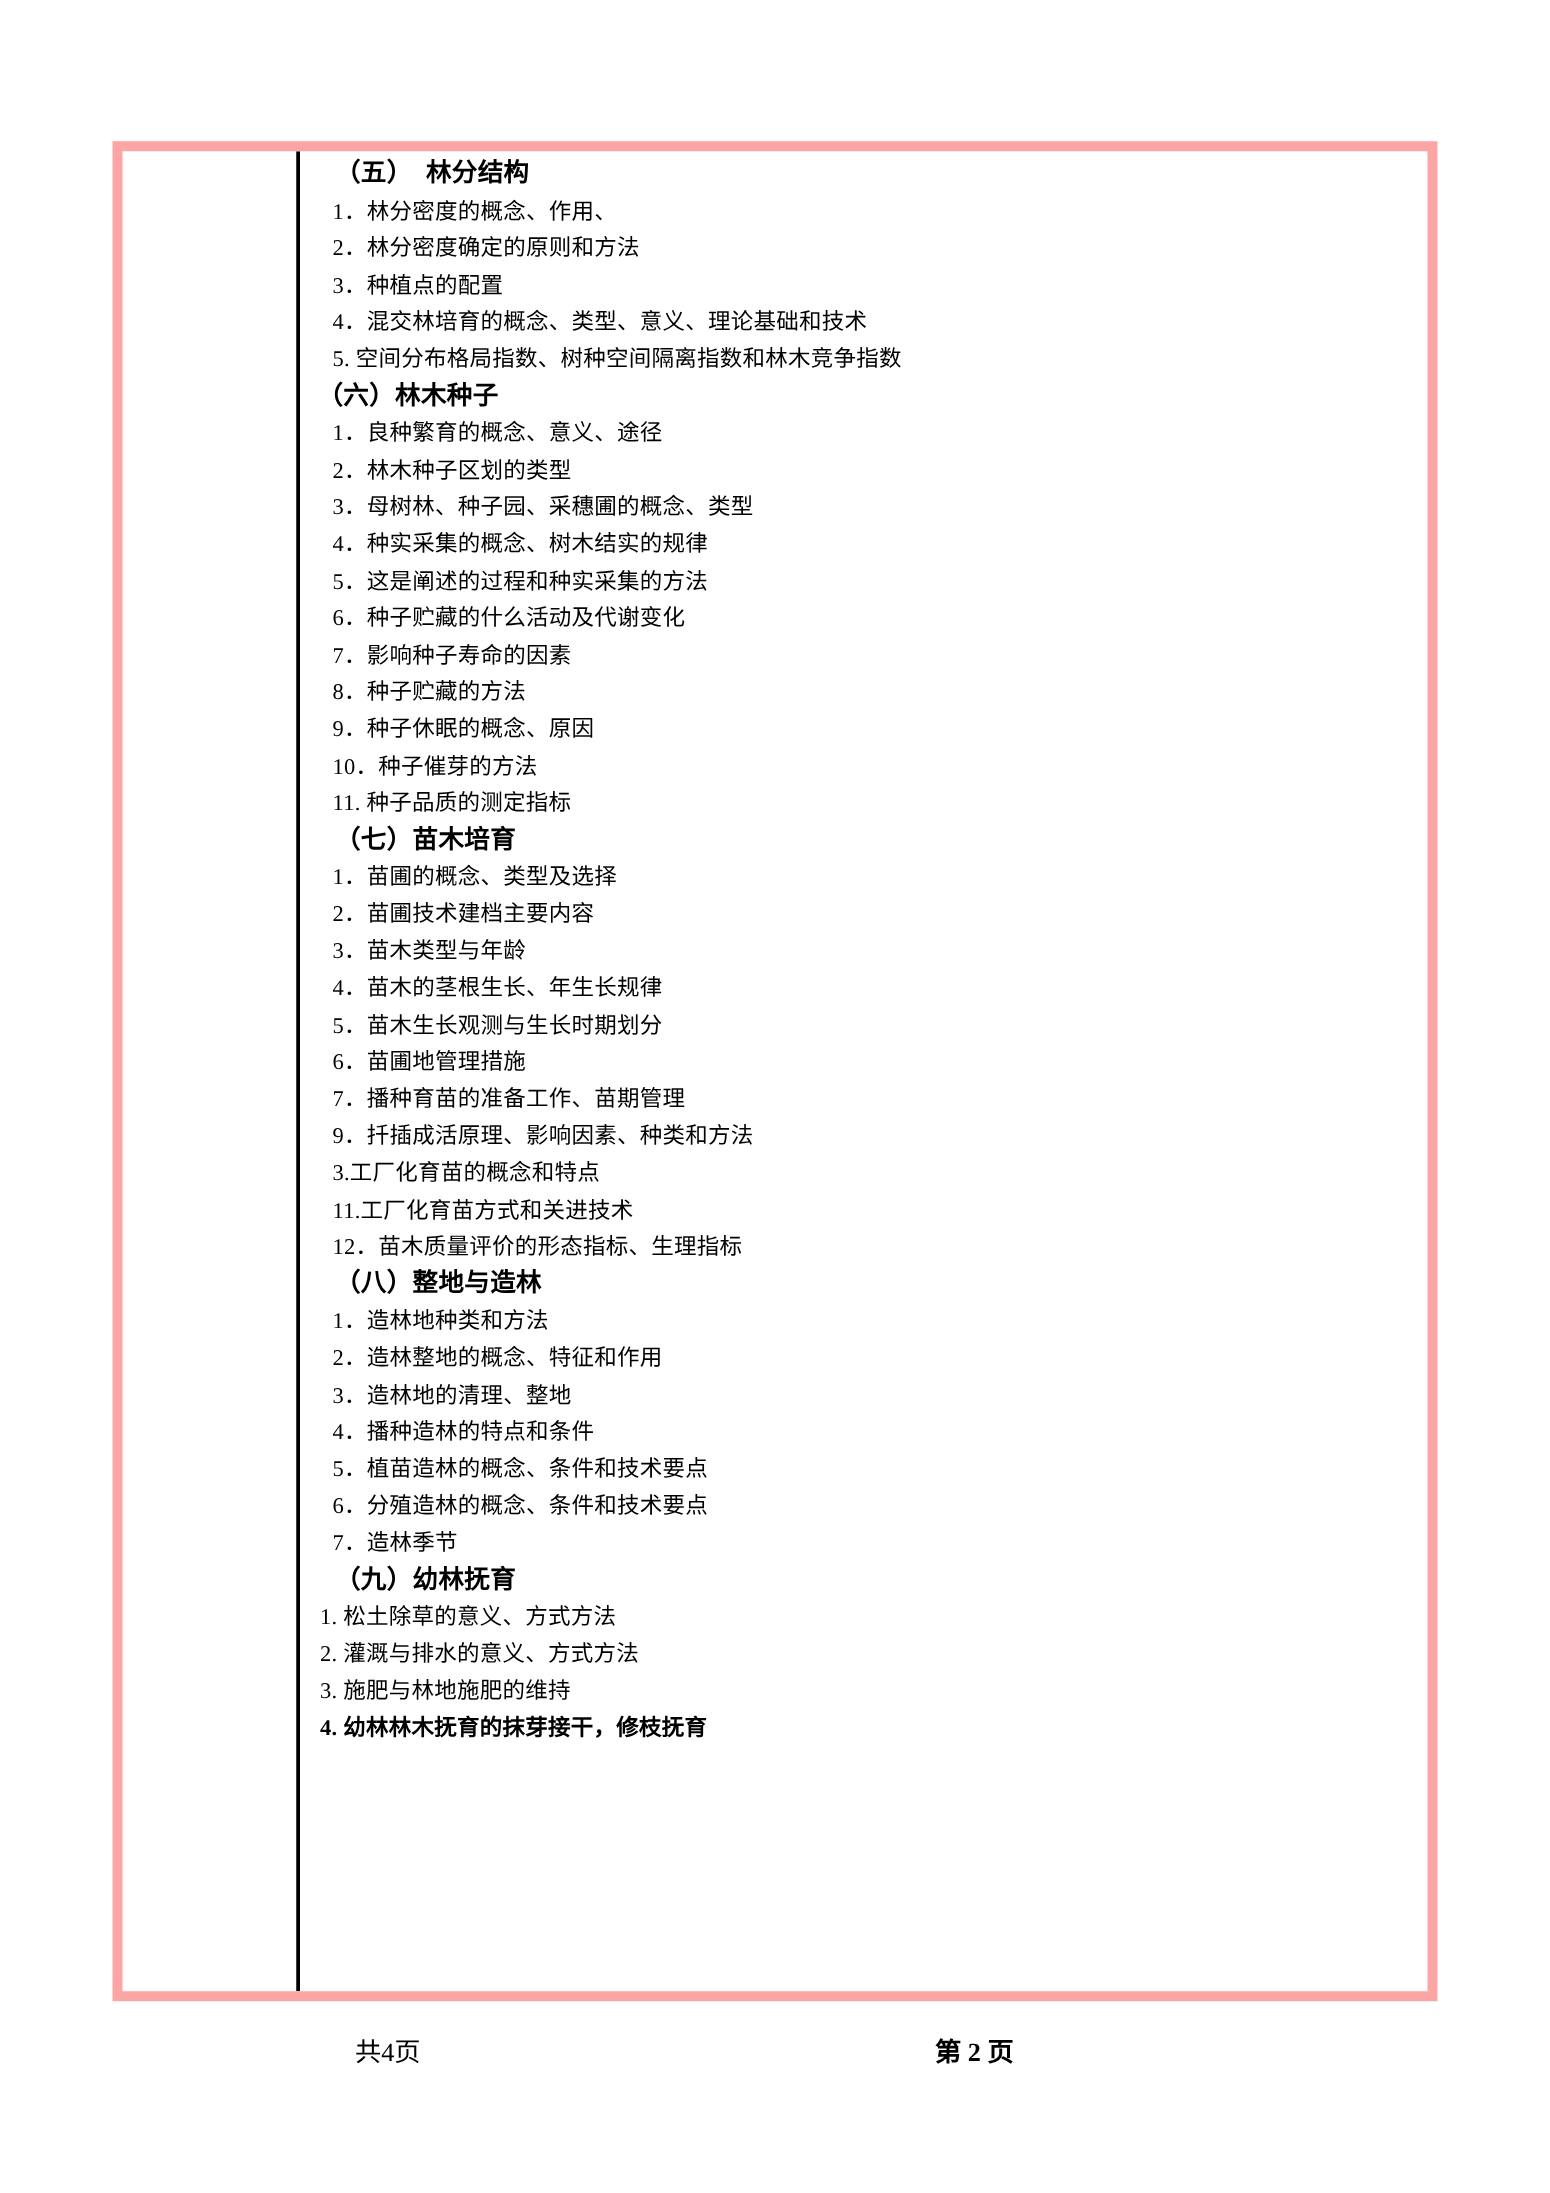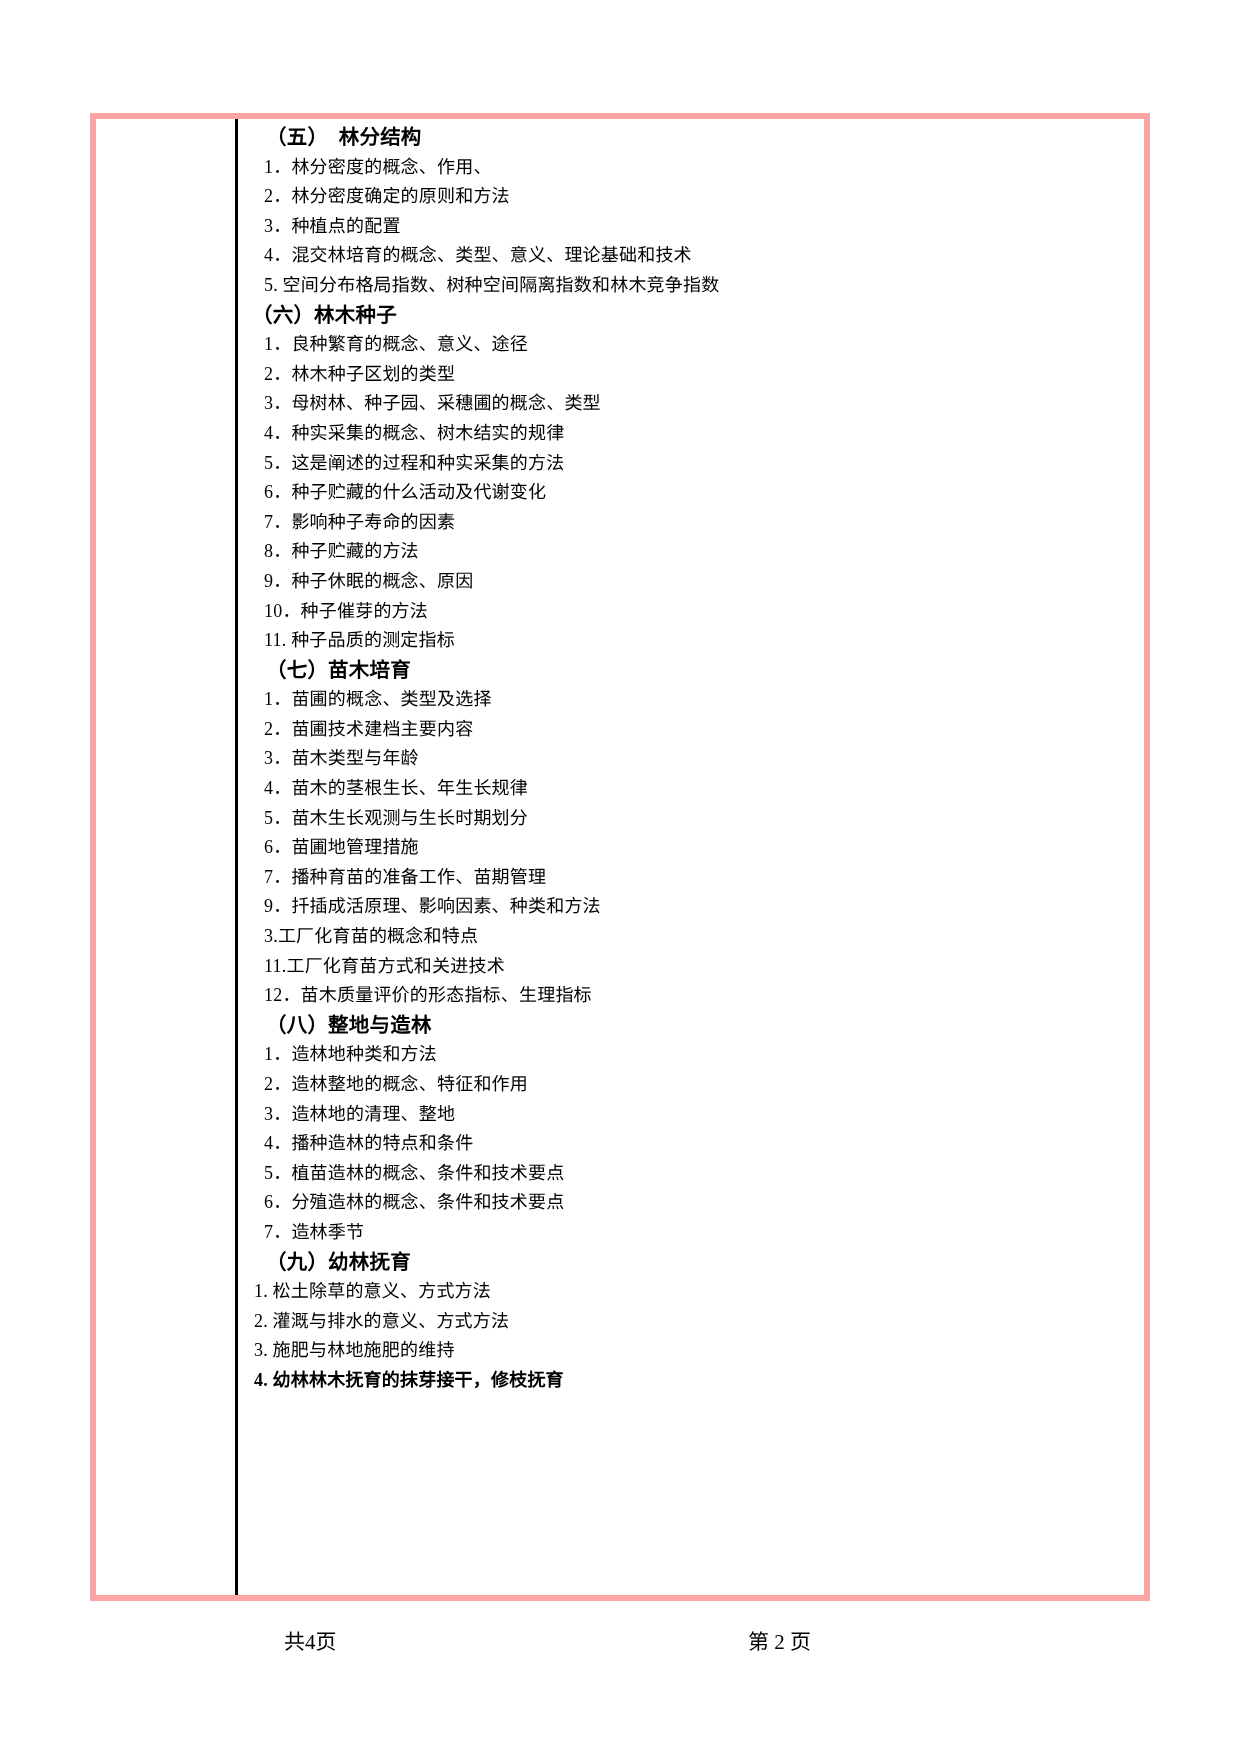--- a/index.html
+++ b/index.html
@@ -21,21 +21,21 @@
     box-sizing: border-box;
     overflow: hidden;
   }
   .sheet {
     position: absolute;
     left: 90px;
     top: 113px;
     width: 1060px;
     height: 1488px;
     box-sizing: border-box;
-    border: 6px solid #fca5a5;
+    border: 8px solid #fca5a5;
     display: flex;
     overflow: hidden;
   }
   .col-left {
     width: 142px;
     flex: 0 0 142px;
     border-right: 3px solid #000000;
     box-sizing: border-box;
   }
   .col-main {
@@ -79,21 +79,21 @@
   .footer-left {
     position: absolute;
     left: 194px;
     font-size: 21px;
     white-space: pre;
   }
   .footer-right {
     position: absolute;
     left: 658px;
     font-size: 21px;
-    font-weight: normal;
+    font-weight: bold;
     white-space: pre;
   }
 </style>
 </head>
 <body>
 
 <div class="page">
 
   <div class="sheet">
     <div class="col-left"></div>

